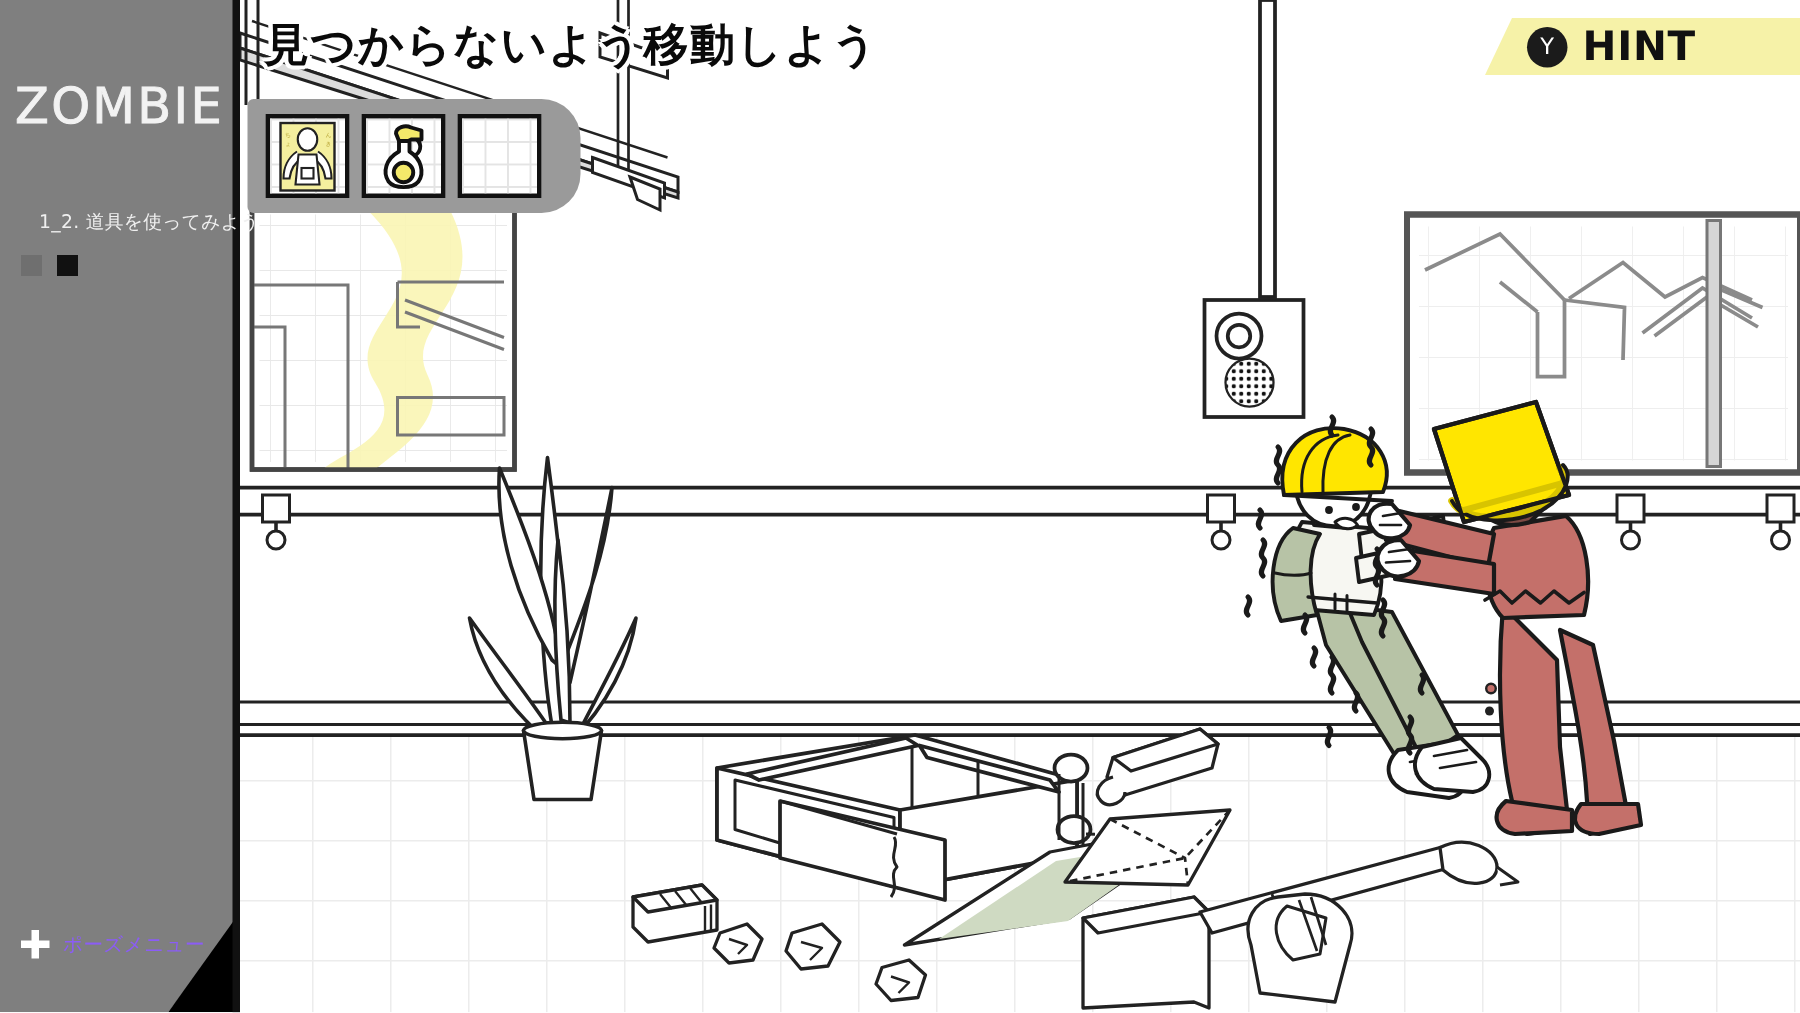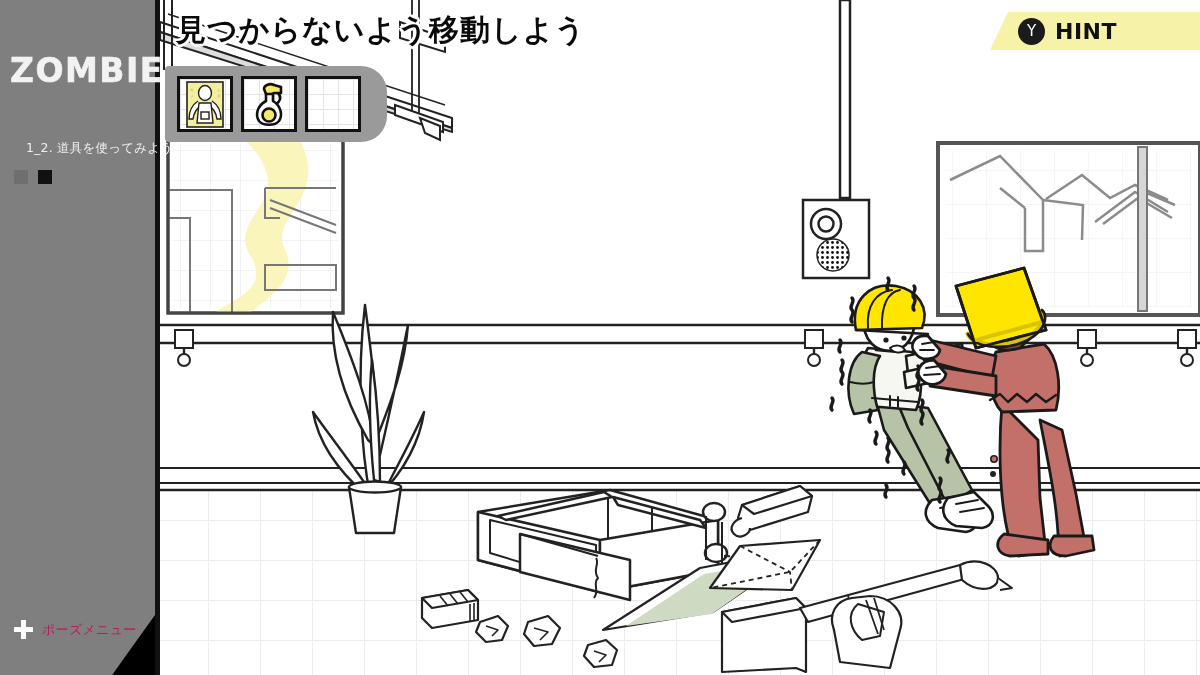--- a/index.html
+++ b/index.html
@@ -27,21 +27,21 @@
   .sidebar-corner {
     position:absolute; left:112px; top:608px; width:48px; height:67px;
     background:#000; z-index:30;
     clip-path: polygon(48px 0, 48px 67px, 0 67px);
   }
   .logo-wrap {
     position:absolute; left:10px; top:54px; width:142px; z-index:32;
   }
   .logo-zombie {
     font-family:"DejaVu Sans", sans-serif;
-    font-size:33px; font-weight:700; letter-spacing:1.5px;
+    font-size:33px; font-weight:400; letter-spacing:1.5px;
     color:#f2f2f2; line-height:1.0;
     -webkit-text-stroke:0.6px #f2f2f2;
   }
   .logo-jp {
     font-family:"DejaVu Sans", sans-serif;
     font-size:30px; font-weight:700; color:#f2f2f2;
     line-height:1.05; letter-spacing:0.5px; margin-top:1px;
   }
   .chapter {
     position:absolute; left:26px; top:140px; z-index:32;
@@ -61,21 +61,21 @@
   .pause-plus {
     position:relative; width:19px; height:19px; display:block;
   }
   .pause-plus::before, .pause-plus::after {
     content:""; position:absolute; background:#fff;
   }
   .pause-plus::before { left:7px; top:0; width:5px; height:19px; }
   .pause-plus::after  { left:0; top:7px; width:19px; height:5px; }
   .pause-label {
     font-family:Liberation Mono, monospace;
-    font-size:13px; color:#be185d; white-space:nowrap; letter-spacing:0.3px;
+    font-size:13px; color:#8b5cf6; white-space:nowrap; letter-spacing:0.3px;
   }
 
   
   .objective {
     position:absolute; left:176px; top:10px; z-index:25;
     font-family:"DejaVu Sans", sans-serif;
     font-size:30px; font-weight:700; color:#0a0a0a;
     letter-spacing:1px; white-space:nowrap;
     text-shadow:
       -2.5px 0 #fff, 2.5px 0 #fff, 0 -2.5px #fff, 0 2.5px #fff,
@@ -116,21 +116,21 @@
   }
   .hint-btn {
     width:27px; height:27px; border-radius:50%;
     background:#1b1b1b; color:#fff;
     display:flex; align-items:center; justify-content:center;
     font-family:"DejaVu Sans", sans-serif;
     font-size:15px; font-weight:400; line-height:1;
   }
   .hint-label {
     font-family:"DejaVu Sans", sans-serif;
-    font-size:22px; font-weight:700; color:#111;
+    font-size:27px; font-weight:700; color:#111;
     letter-spacing:0.5px;
   }
 
   
   .watermark {
     position:absolute; right:14px; bottom:16px; z-index:26;
     display:flex; align-items:center; gap:7px;
   }
   .wm-label {
     font-family:"DejaVu Sans", sans-serif;

